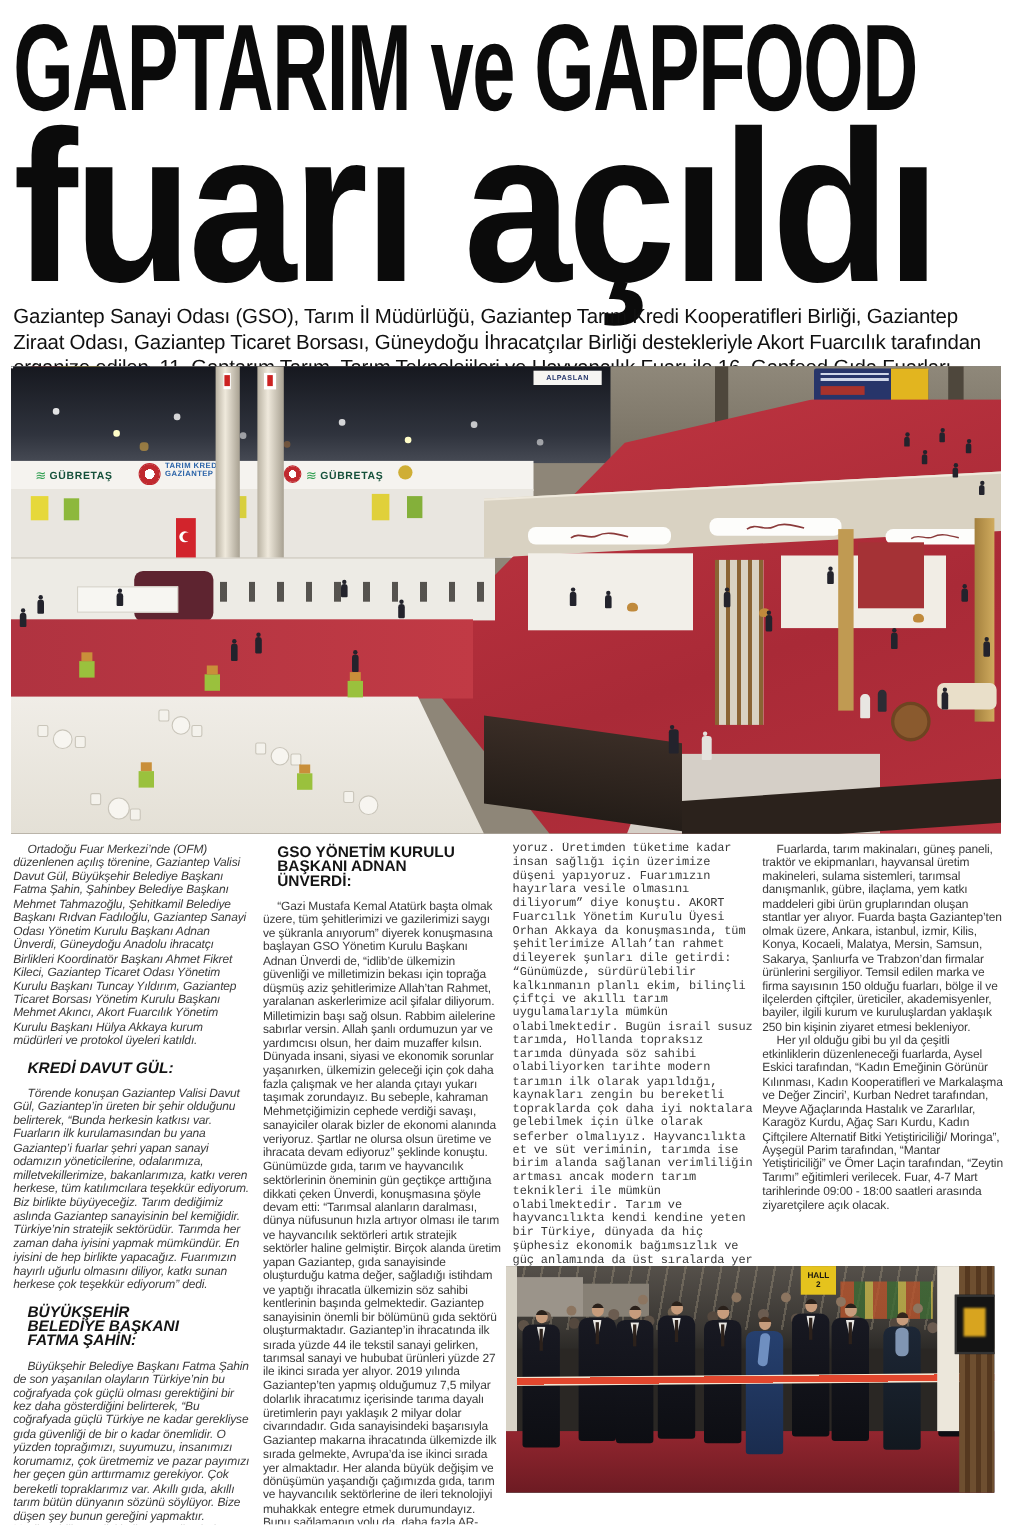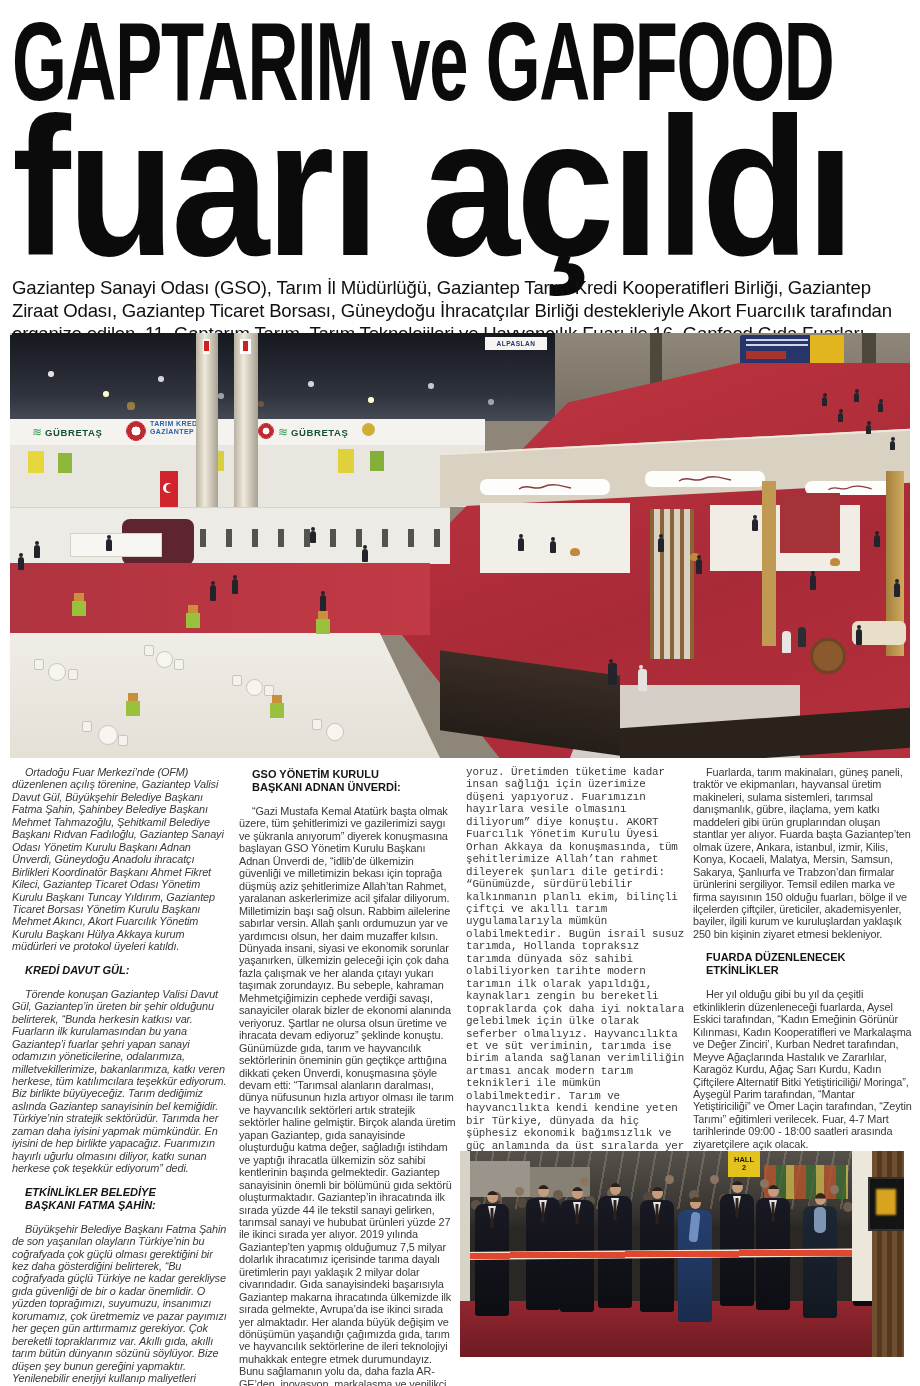--- a/index.html
+++ b/index.html
@@ -10,21 +10,21 @@
   .hl{position:absolute;left:12px;white-space:nowrap;font-weight:700;color:#0b0b0b;
       transform-origin:0 0;line-height:1;}
   
   .lead{position:absolute;left:12px;top:257px;width:898px;font-size:18.6px;line-height:23px;
         color:#101010;letter-spacing:-0.2px;}
   
   .col{position:absolute;top:766px;width:219px;height:620px;overflow:hidden;
        font-size:10.9px;line-height:12.45px;color:#3a3a3a;letter-spacing:-0.12px;}
   .col p{margin:0;text-indent:13px;}
   .col p.noind{text-indent:0;font-family:Liberation Mono, monospace;}
-  .col h3{margin:11px 0 11px 13px;font-size:11px;line-height:13px;color:#141414;letter-spacing:0;}
+  .col h3{margin:11px 0 11px 13px;font-size:14px;line-height:13px;color:#141414;letter-spacing:0;}
   
   figure{margin:0;}
   .photo{position:absolute;overflow:hidden;background:#8e8678;}
   .mp-person{position:absolute;width:6px;height:15px;background:#23232c;border-radius:3px 3px 1px 1px;}
   .mp-person::before{content:"";position:absolute;top:-4px;left:1px;width:4px;height:4px;border-radius:50%;background:inherit;}
   .mp-table{position:absolute;border-radius:50%;background:#f7f5f0;border:1px solid #c9c5ba;}
   .mp-chair{position:absolute;width:8px;height:9px;background:#f4f2ec;border:1px solid #c9c5ba;border-radius:2px;}
   .mp-cube{position:absolute;width:14px;height:15px;background:#9ac13d;}
   .mp-cube::before{content:"";position:absolute;top:-8px;left:2px;width:10px;height:8px;background:#c98f3a;}
   .sign-bar{position:absolute;background:#fdfdfb;border-radius:7px;display:flex;align-items:center;justify-content:center;}
@@ -227,34 +227,33 @@
   <div class="mp-person" style="left:844px;top:60px;width:5px;height:9px;"></div>
   <div class="mp-person" style="left:856px;top:92px;width:5px;height:9px;"></div>
   <div class="mp-person" style="left:868px;top:70px;width:5px;height:9px;"></div>
   <div class="mp-person" style="left:880px;top:108px;width:5px;height:9px;"></div>
 </figure>
 
 <div class="col" style="left:12px;font-style:italic;">
   <p>Ortadoğu Fuar Merkezi’nde (OFM) düzenlenen açılış törenine, Gaziantep Valisi Davut Gül, Büyükşehir Belediye Başkanı Fatma Şahin, Şahinbey Belediye Başkanı Mehmet Tahmazoğlu, Şehitkamil Belediye Başkanı Rıdvan Fadıloğlu, Gaziantep Sanayi Odası Yönetim Kurulu Başkanı Adnan Ünverdi, Güneydoğu Anadolu ihracatçı Birlikleri Koordinatör Başkanı Ahmet Fikret Kileci, Gaziantep Ticaret Odası Yönetim Kurulu Başkanı Tuncay Yıldırım, Gaziantep Ticaret Borsası Yönetim Kurulu Başkanı Mehmet Akıncı, Akort Fuarcılık Yönetim Kurulu Başkanı Hülya Akkaya kurum müdürleri ve protokol üyeleri katıldı.</p>
   <h3>KREDİ DAVUT GÜL:</h3>
   <p>Törende konuşan Gaziantep Valisi Davut Gül, Gaziantep’in üreten bir şehir olduğunu belirterek, “Bunda herkesin katkısı var. Fuarların ilk kurulamasından bu yana Gaziantep’i fuarlar şehri yapan sanayi odamızın yöneticilerine, odalarımıza, milletvekillerimize, bakanlarımıza, katkı veren herkese, tüm katılımcılara teşekkür ediyorum. Biz birlikte büyüyeceğiz. Tarım dediğimiz aslında Gaziantep sanayisinin bel kemiğidir. Türkiye’nin stratejik sektörüdür. Tarımda her zaman daha iyisini yapmak mümkündür. En iyisini de hep birlikte yapacağız. Fuarımızın hayırlı uğurlu olmasını diliyor, katkı sunan herkese çok teşekkür ediyorum” dedi.</p>
-  <h3 style="width:150px;">ETKİNLİKLER BELEDİYE BAŞKANI FATMA ŞAHİN:</h3>
+  <h3 style="width:150px;">BÜYÜKŞEHİR BELEDİYE BAŞKANI FATMA ŞAHİN:</h3>
   <p>Büyükşehir Belediye Başkanı Fatma Şahin de son yaşanılan olayların Türkiye’nin bu coğrafyada çok güçlü olması gerektiğini bir kez daha gösterdiğini belirterek, “Bu coğrafyada güçlü Türkiye ne kadar gerekliyse gıda güvenliği de bir o kadar önemlidir. O yüzden toprağımızı, suyumuzu, insanımızı korumamız, çok üretmemiz ve pazar payımızı her geçen gün arttırmamız gerekiyor. Çok bereketli topraklarımız var. Akıllı gıda, akıllı tarım bütün dünyanın sözünü söylüyor. Bize düşen şey bunun gereğini yapmaktır. Yenilenebilir enerjiyi kullanıp maliyetleri düşürmeliyiz. Tarıma dayalı makineleşmeyi güncellememiz lazım. Bunu yapmazsak, toprak bize bakacak biz toprağa bakacağız. Su akıp gidecek biz suya bakacağız. Buna tahammülümüz yoktur. Bu toprakları işlememiz ve kalkınmanın bir parçası yapmamız gerekiyor. Bunu birlikte başaracağız” diye konuştu.</p>
 </div>
 <div class="col" style="left:239px;">
   <h3 style="margin-top:2px;width:170px;">GSO YÖNETİM KURULU BAŞKANI ADNAN ÜNVERDİ:</h3>
   <p>“Gazi Mustafa Kemal Atatürk başta olmak üzere, tüm şehitlerimizi ve gazilerimizi saygı ve şükranla anıyorum” diyerek konuşmasına başlayan GSO Yönetim Kurulu Başkanı Adnan Ünverdi de, “idlib’de ülkemizin güvenliği ve milletimizin bekası için toprağa düşmüş aziz şehitlerimize Allah’tan Rahmet, yaralanan askerlerimize acil şifalar diliyorum. Milletimizin başı sağ olsun. Rabbim ailelerine sabırlar versin. Allah şanlı ordumuzun yar ve yardımcısı olsun, her daim muzaffer kılsın. Dünyada insani, siyasi ve ekonomik sorunlar yaşanırken, ülkemizin geleceği için çok daha fazla çalışmak ve her alanda çıtayı yukarı taşımak zorundayız. Bu sebeple, kahraman Mehmetçiğimizin cephede verdiği savaşı, sanayiciler olarak bizler de ekonomi alanında veriyoruz. Şartlar ne olursa olsun üretime ve ihracata devam ediyoruz” şeklinde konuştu. Günümüzde gıda, tarım ve hayvancılık sektörlerinin öneminin gün geçtikçe arttığına dikkati çeken Ünverdi, konuşmasına şöyle devam etti: “Tarımsal alanların daralması, dünya nüfusunun hızla artıyor olması ile tarım ve hayvancılık sektörleri artık stratejik sektörler haline gelmiştir. Birçok alanda üretim yapan Gaziantep, gıda sanayisinde oluşturduğu katma değer, sağladığı istihdam ve yaptığı ihracatla ülkemizin söz sahibi kentlerinin başında gelmektedir. Gaziantep sanayisinin önemli bir bölümünü gıda sektörü oluşturmaktadır. Gaziantep’in ihracatında ilk sırada yüzde 44 ile tekstil sanayi gelirken, tarımsal sanayi ve hububat ürünleri yüzde 27 ile ikinci sırada yer alıyor. 2019 yılında Gaziantep’ten yapmış olduğumuz 7,5 milyar dolarlık ihracatımız içerisinde tarıma dayalı üretimlerin payı yaklaşık 2 milyar dolar civarındadır. Gıda sanayisindeki başarısıyla Gaziantep makarna ihracatında ülkemizde ilk sırada gelmekte, Avrupa’da ise ikinci sırada yer almaktadır. Her alanda büyük değişim ve dönüşümün yaşandığı çağımızda gıda, tarım ve hayvancılık sektörlerine de ileri teknolojiyi muhakkak entegre etmek durumundayız. Bunu sağlamanın yolu da, daha fazla AR-GE’den, inovasyon, markalaşma ve yenilikçi anlayışla üretim yapmaktan geçiyor. Bu süreçte ürünün kendisi kadar pazarlama ve tanıtımının yapılması da büyük önem taşıyor. işte tam bu noktada fuarların önemi ortaya çıkıyor” ifadelerini kullandı. il Tarım ve Orman Müdürü Mehmet Karayılan da “Birlikte üretiyor birlikte tüketi-</p>
 </div>
 <div class="col" style="left:466px;">
   <p class="noind">yoruz. Üretimden tüketime kadar insan sağlığı için üzerimize düşeni yapıyoruz. Fuarımızın hayırlara vesile olmasını diliyorum” diye konuştu. AKORT Fuarcılık Yönetim Kurulu Üyesi Orhan Akkaya da konuşmasında, tüm şehitlerimize Allah’tan rahmet dileyerek şunları dile getirdi: “Günümüzde, sürdürülebilir kalkınmanın planlı ekim, bilinçli çiftçi ve akıllı tarım uygulamalarıyla mümkün olabilmektedir. Bugün israil susuz tarımda, Hollanda topraksız tarımda dünyada söz sahibi olabiliyorken tarihte modern tarımın ilk olarak yapıldığı, kaynakları zengin bu bereketli topraklarda çok daha iyi noktalara gelebilmek için ülke olarak seferber olmalıyız. Hayvancılıkta et ve süt veriminin, tarımda ise birim alanda sağlanan verimliliğin artması ancak modern tarım teknikleri ile mümkün olabilmektedir. Tarım ve hayvancılıkta kendi kendine yeten bir Türkiye, dünyada da hiç şüphesiz ekonomik bağımsızlık ve güç anlamında da üst sıralarda yer alacaktır. Milli kaynaklarımızın israf edilmeden, en efektif şekilde değerlendirilmesi, üretime çevrilmesi ve işlenmesi büyük önem arz etmekte ve bu hususta Gaziantep’in çok güçlü tecrübeleri ve altyapısı bulunmaktadır.” Açılış konuşmalarının ardından fuarların açılış kurdelesini kesen protokol üyeleri stantları gezdi.</p>
   <h3>FUAR HAKKINDA</h3>
 </div>
 <div class="col" style="left:693px;">
   <p>Fuarlarda, tarım makinaları, güneş paneli, traktör ve ekipmanları, hayvansal üretim makineleri, sulama sistemleri, tarımsal danışmanlık, gübre, ilaçlama, yem katkı maddeleri gibi ürün gruplarından oluşan stantlar yer alıyor. Fuarda başta Gaziantep’ten olmak üzere, Ankara, istanbul, izmir, Kilis, Konya, Kocaeli, Malatya, Mersin, Samsun, Sakarya, Şanlıurfa ve Trabzon’dan firmalar ürünlerini sergiliyor. Temsil edilen marka ve firma sayısının 150 olduğu fuarları, bölge il ve ilçelerden çiftçiler, üreticiler, akademisyenler, bayiler, ilgili kurum ve kuruluşlardan yaklaşık 250 bin kişinin ziyaret etmesi bekleniyor.</p>
-  <h3>FUARDA DÜZENLENECEK ETKİNLİKLER</h3>
   <p>Her yıl olduğu gibi bu yıl da çeşitli etkinliklerin düzenleneceği fuarlarda, Aysel Eskici tarafından, “Kadın Emeğinin Görünür Kılınması, Kadın Kooperatifleri ve Markalaşma ve Değer Zinciri’, Kurban Nedret tarafından, Meyve Ağaçlarında Hastalık ve Zararlılar, Karagöz Kurdu, Ağaç Sarı Kurdu, Kadın Çiftçilere Alternatif Bitki Yetiştiriciliği/ Moringa”, Ayşegül Parim tarafından, “Mantar Yetiştiriciliği” ve Ömer Laçin tarafından, “Zeytin Tarımı” eğitimleri verilecek. Fuar, 4-7 Mart tarihlerinde 09:00 - 18:00 saatleri arasında ziyaretçilere açık olacak.</p>
 </div>
 
 <figure class="photo" style="left:460px;top:1151px;width:444px;height:206px;background:#2a2724;">
   <div class="px" style="left:0;top:0;width:444px;height:75px;
        background:linear-gradient(180deg,#55504a,#3a3733 75%,#2c2a27);"></div>
   <div class="px" style="left:0;top:0;width:444px;height:58px;opacity:.65;
        background:repeating-linear-gradient(100deg,rgba(165,153,130,.55) 0 2px,transparent 2px 16px);"></div>
   <div class="px" style="left:0;top:10px;width:70px;height:36px;background:#9b948a;"></div>
   <div class="px" style="left:70px;top:16px;width:60px;height:30px;background:#878075;"></div>

